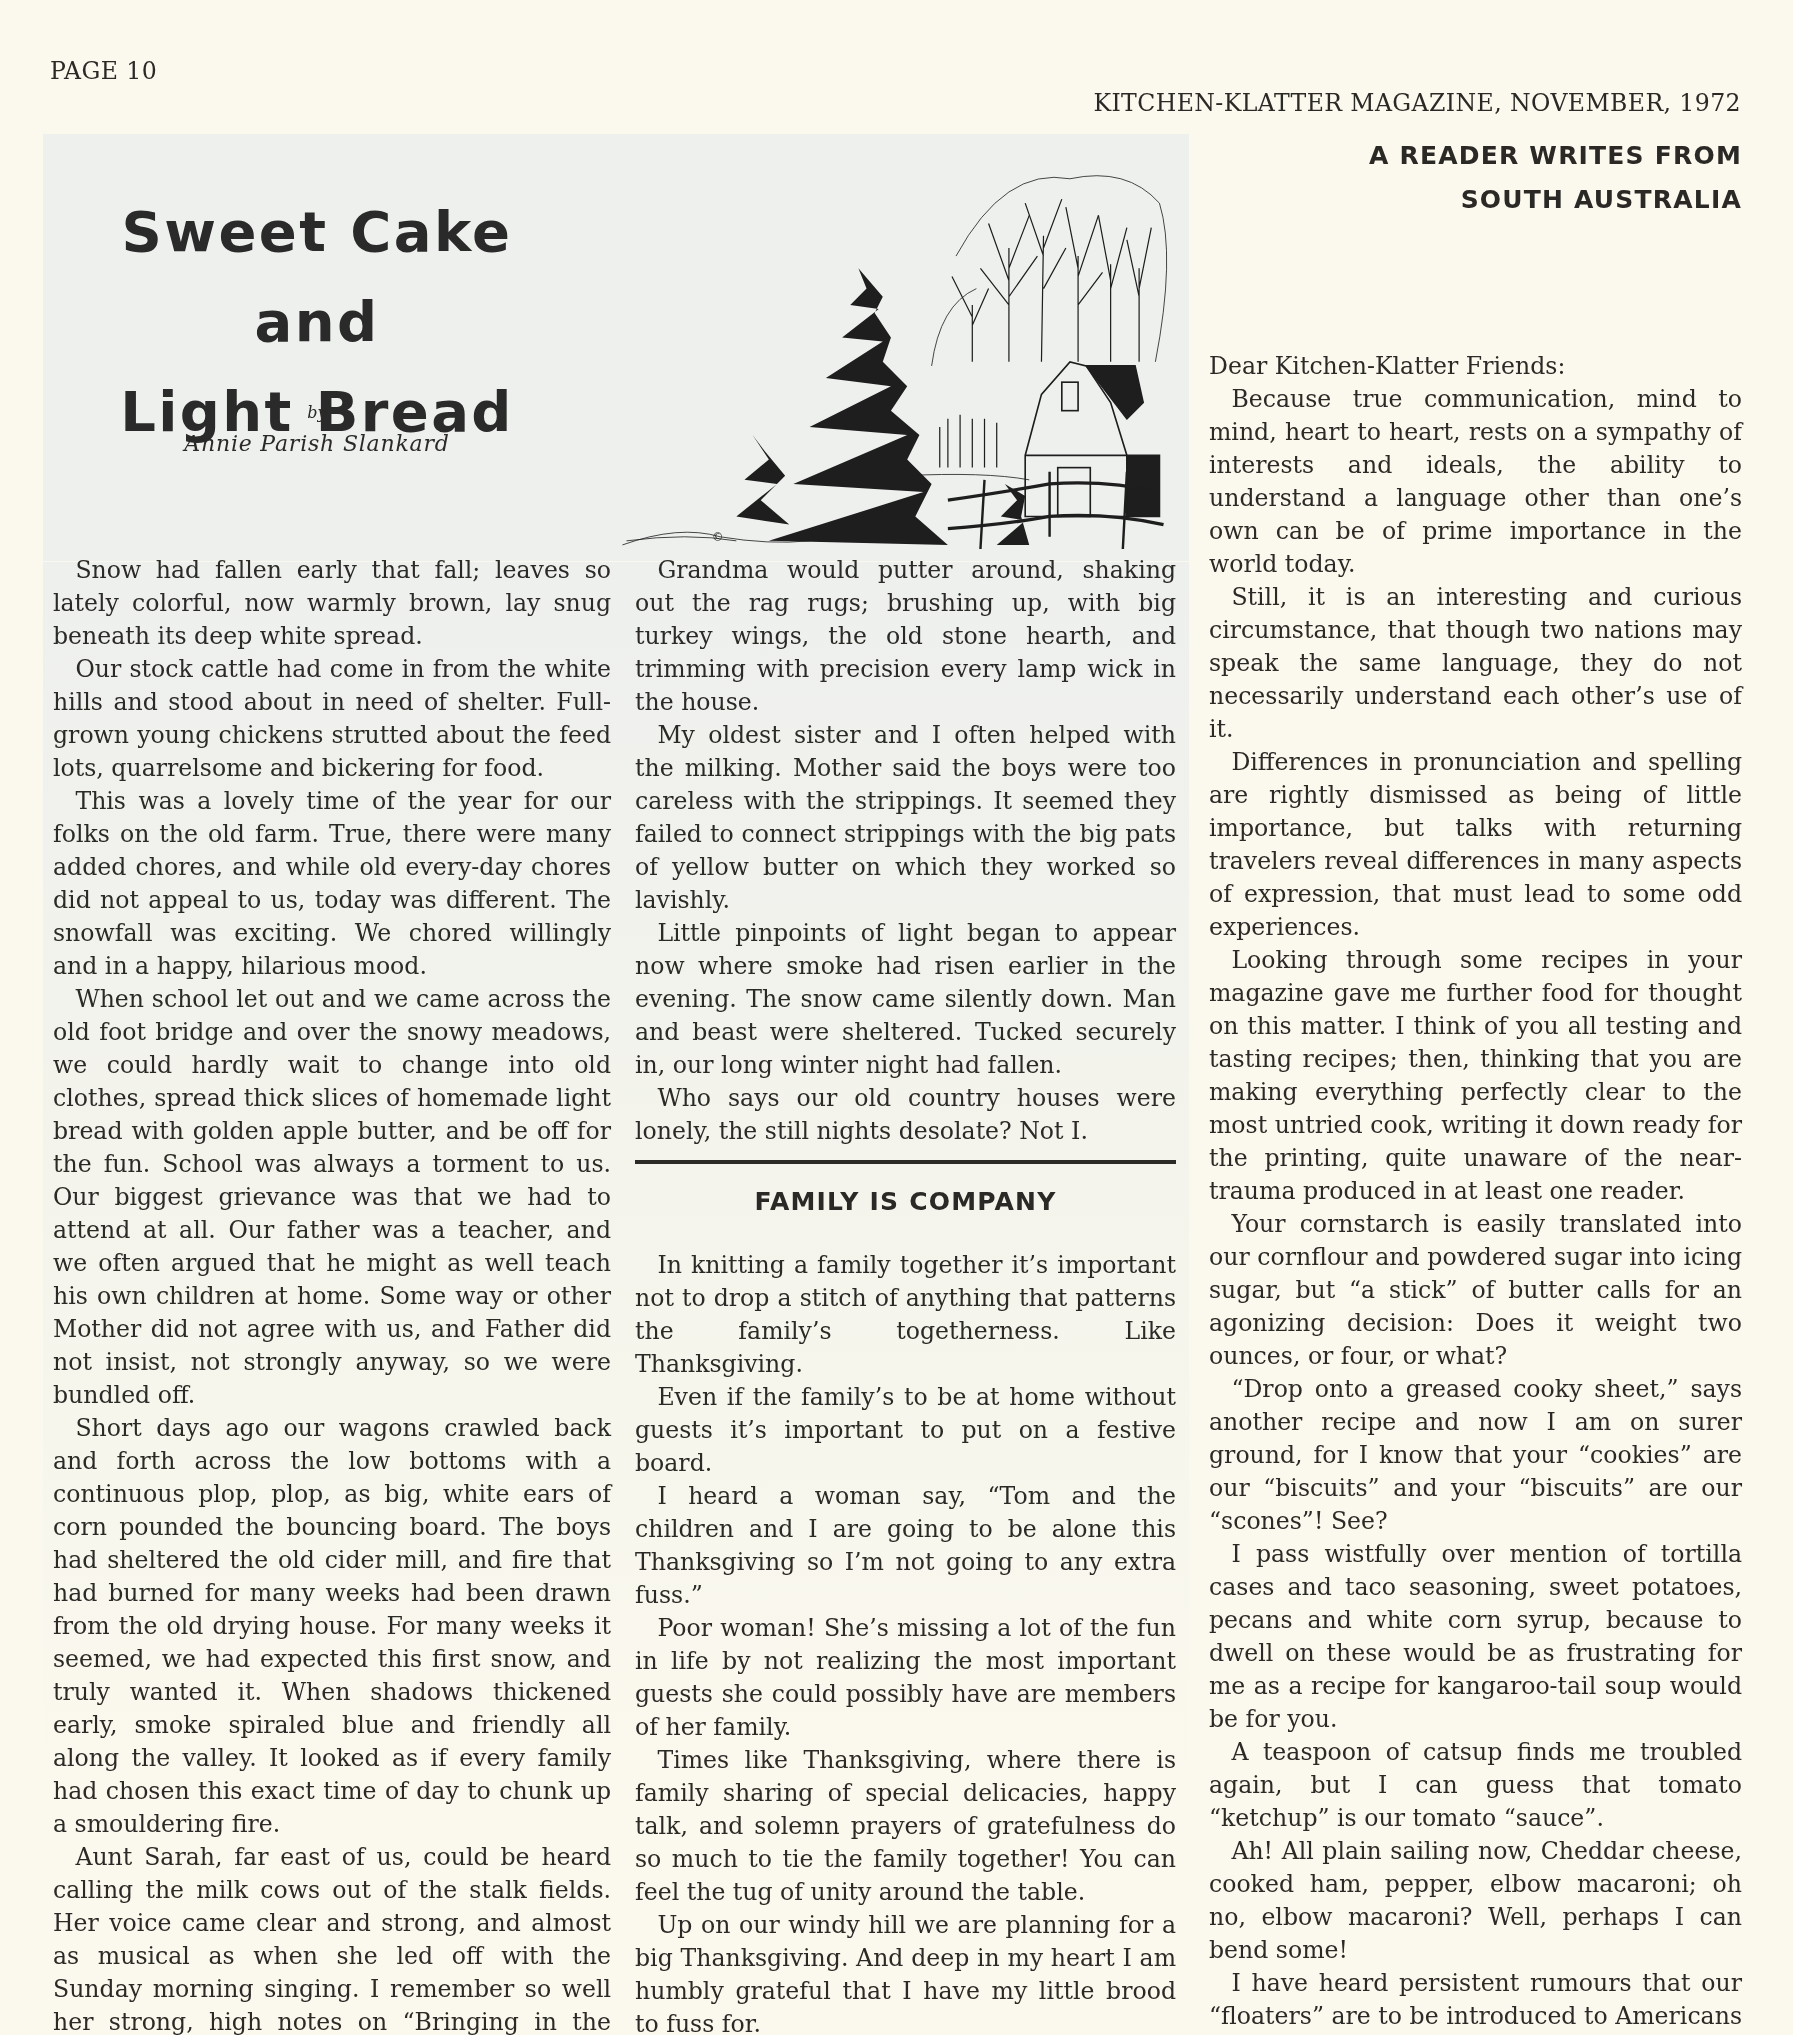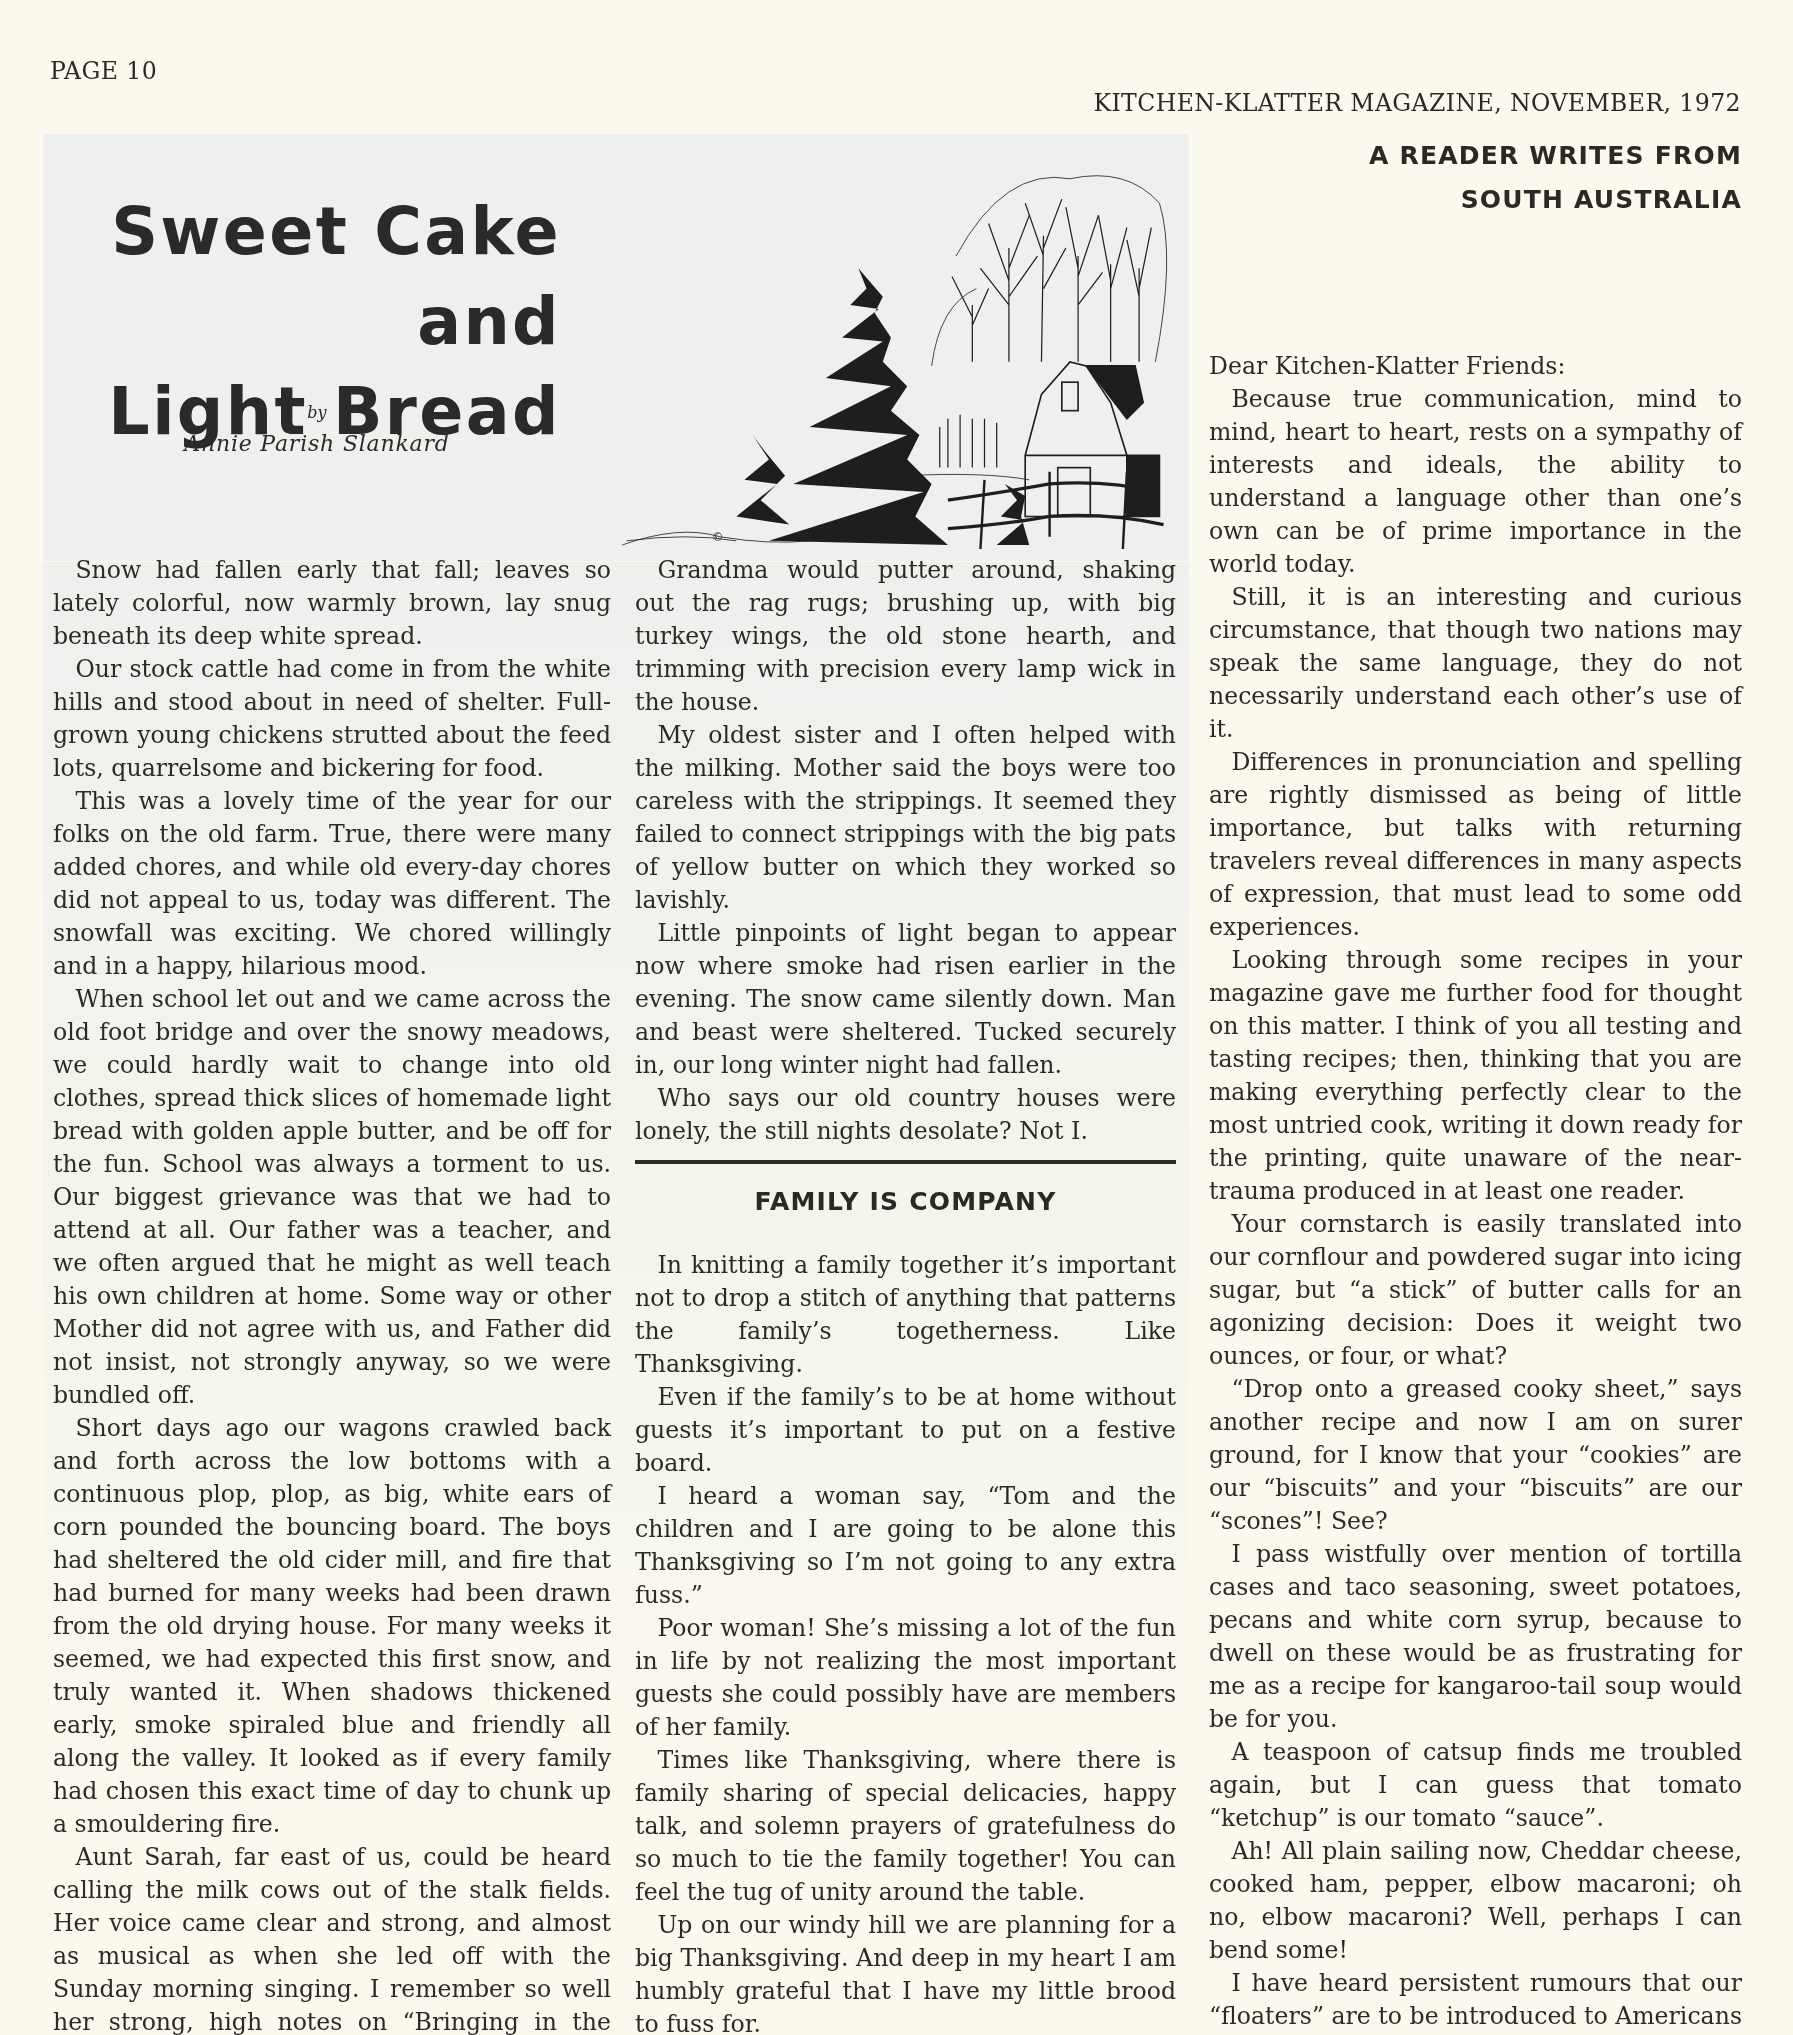--- a/index.html
+++ b/index.html
@@ -14,22 +14,22 @@
   .hdr-right { right: 53px; margin-top: 32px; }
 
   .title-box {
     position: absolute; left: 43px; top: 134px; width: 1146px; height: 427px;
     background: #eef0ee;
   }
   .title-box-ext { position: absolute; left: 43px; top: 562px; width: 1146px; height: 2003px; background: linear-gradient(#eef0ee 0, #f4f4ec 611px, #fbf9ee 1221px); }
 
   .title {
     position: absolute; left: 73px; top: 187px; width: 488px;
-    font-family: "DejaVu Sans", sans-serif; font-weight: bold; font-size: 65px;
-    line-height: 90px; text-align: right; letter-spacing: 2.4px; color: #2a2a2a;
+    font-family: "DejaVu Sans", sans-serif; font-weight: bold; font-size: 56px;
+    line-height: 90px; text-align: center; letter-spacing: 2.4px; color: #2a2a2a;
   }
   .byline-by { position: absolute; left: 73px; top: 403px; width: 488px; text-align: center; font-style: italic; font-size: 16px; }
   .byline-author { position: absolute; left: 73px; top: 431px; width: 488px; text-align: center; font-style: italic; font-size: 22px; letter-spacing: 0.8px; }
 
   .illustration { position: absolute; left: 598px; top: 134px; width: 594px; height: 415px; }
 
   .col { position: absolute; font-size: 23.6px; line-height: 33px; text-align: justify; }
   .col p { margin: 0; text-indent: 22.4px; }
   .col1 { left: 53px; top: 554px; width: 558px; }
   .col2 { left: 635px; top: 554px; width: 541px; }

